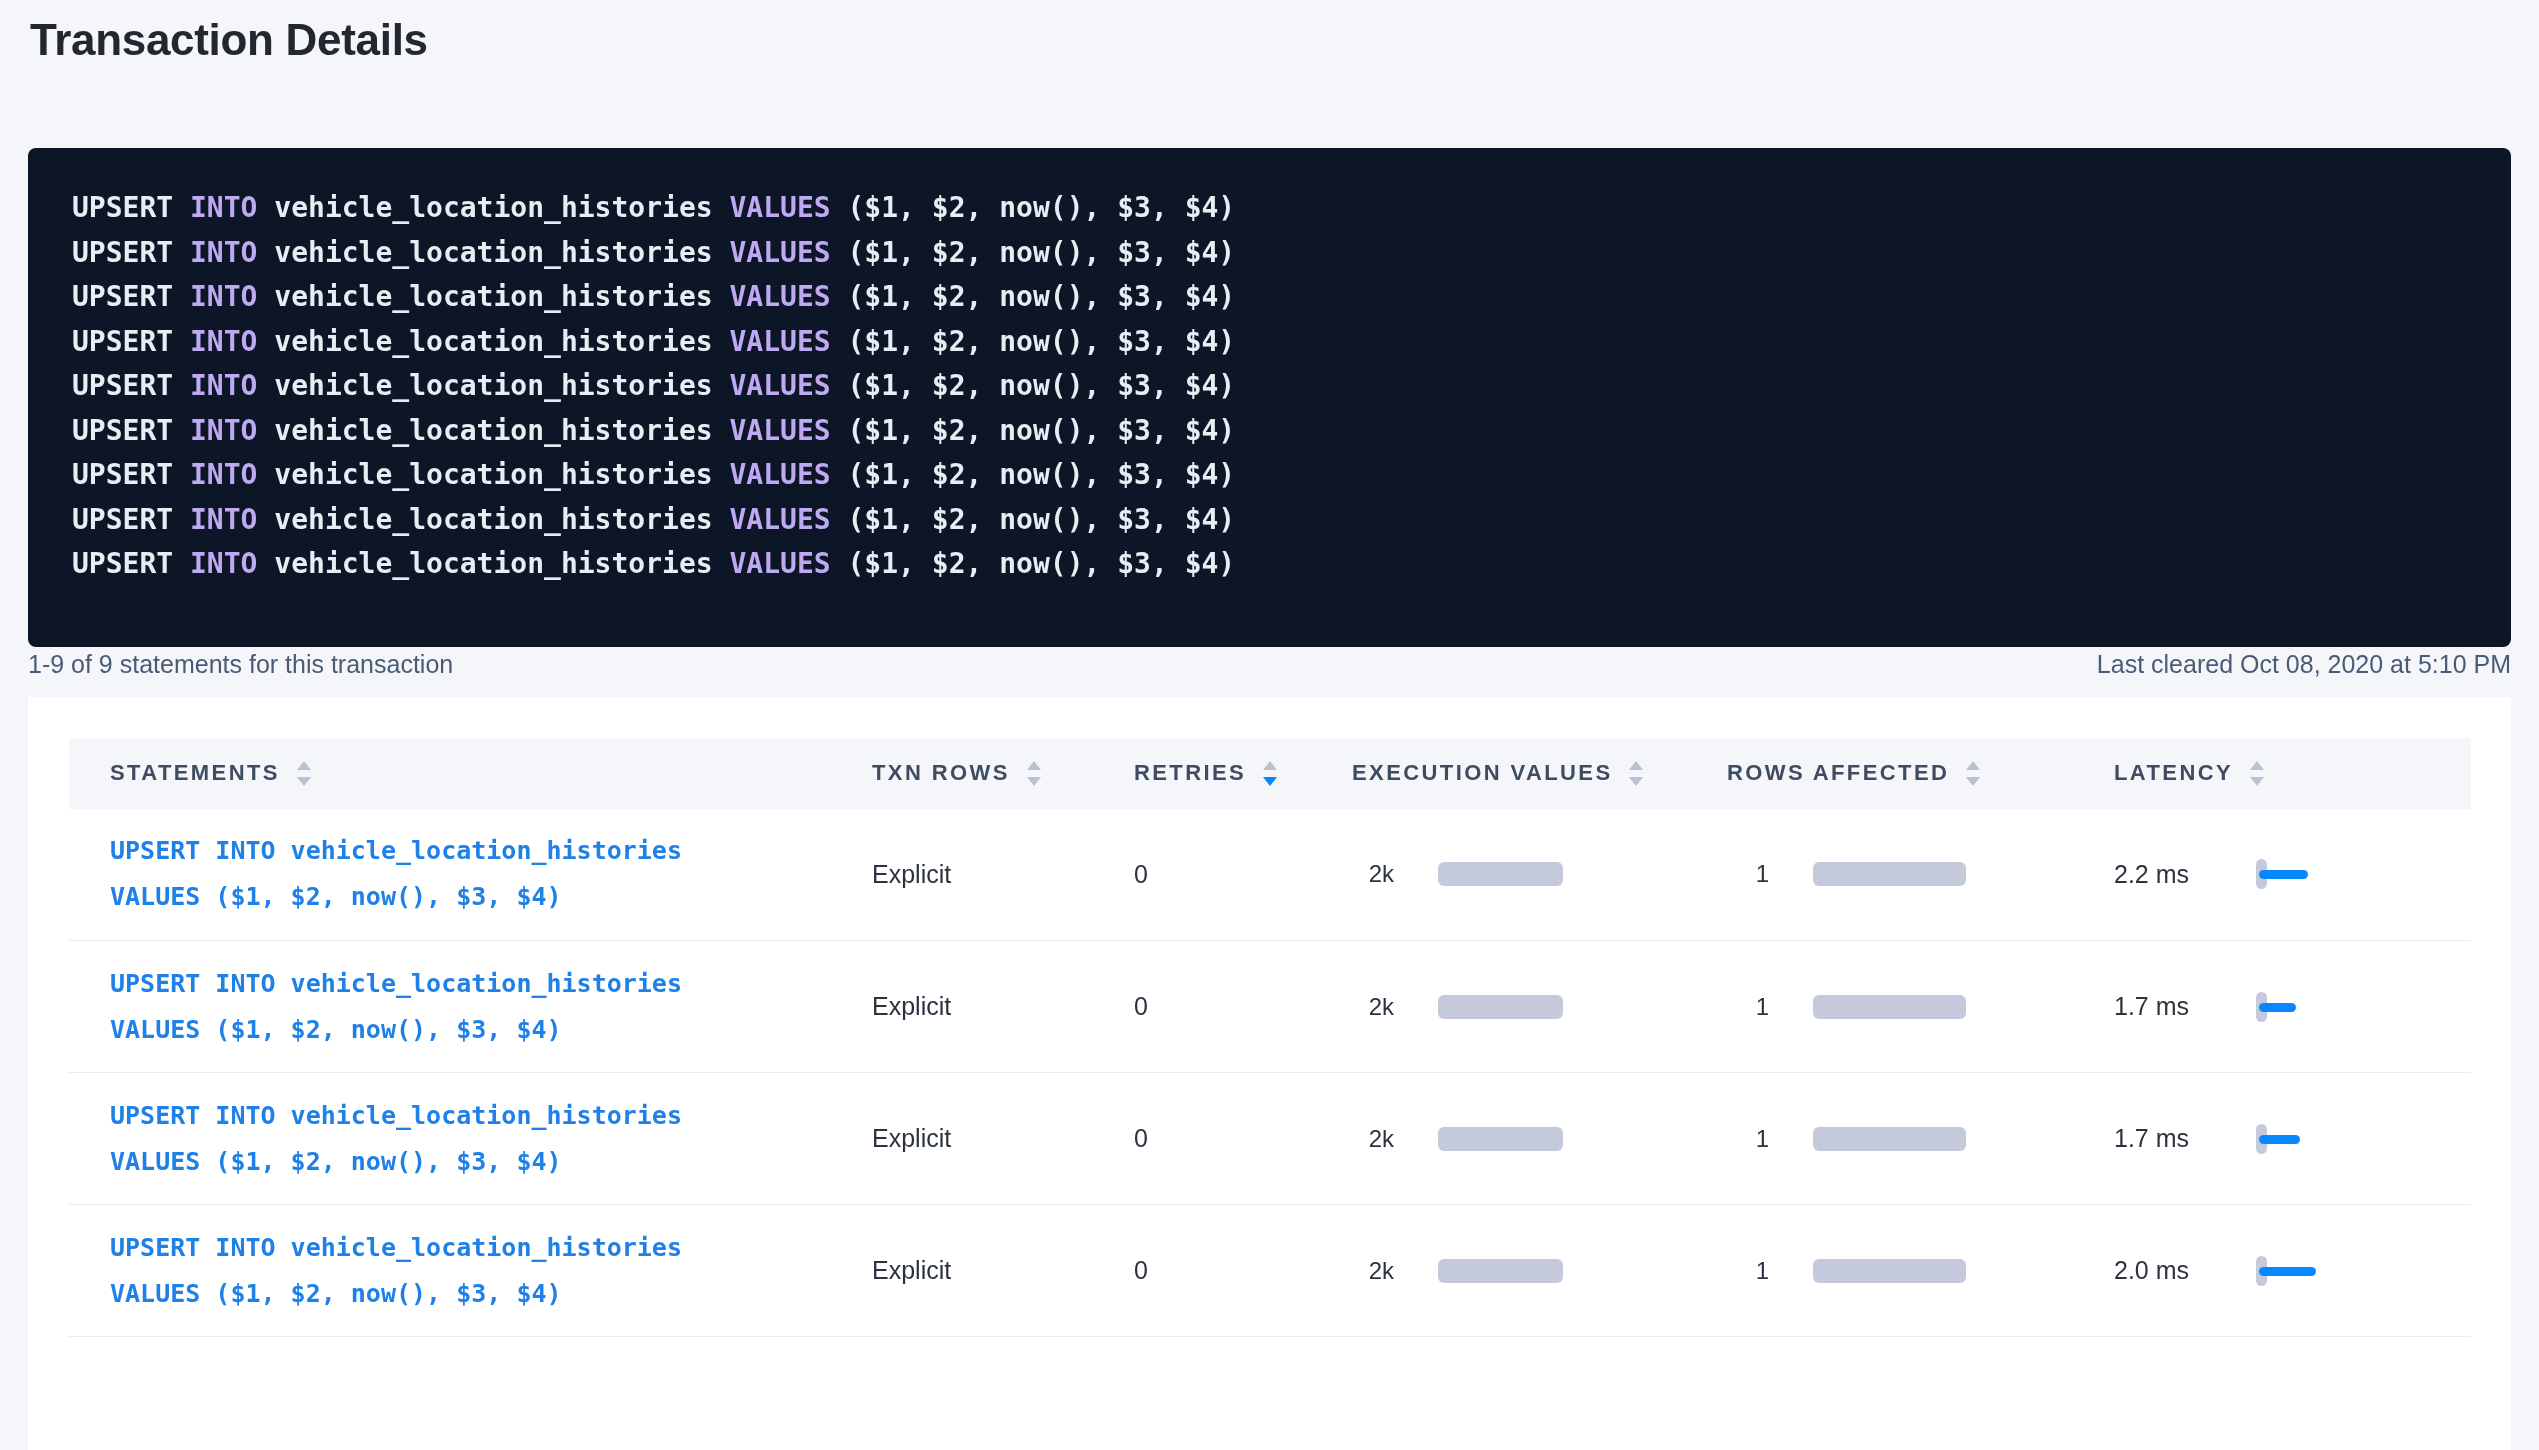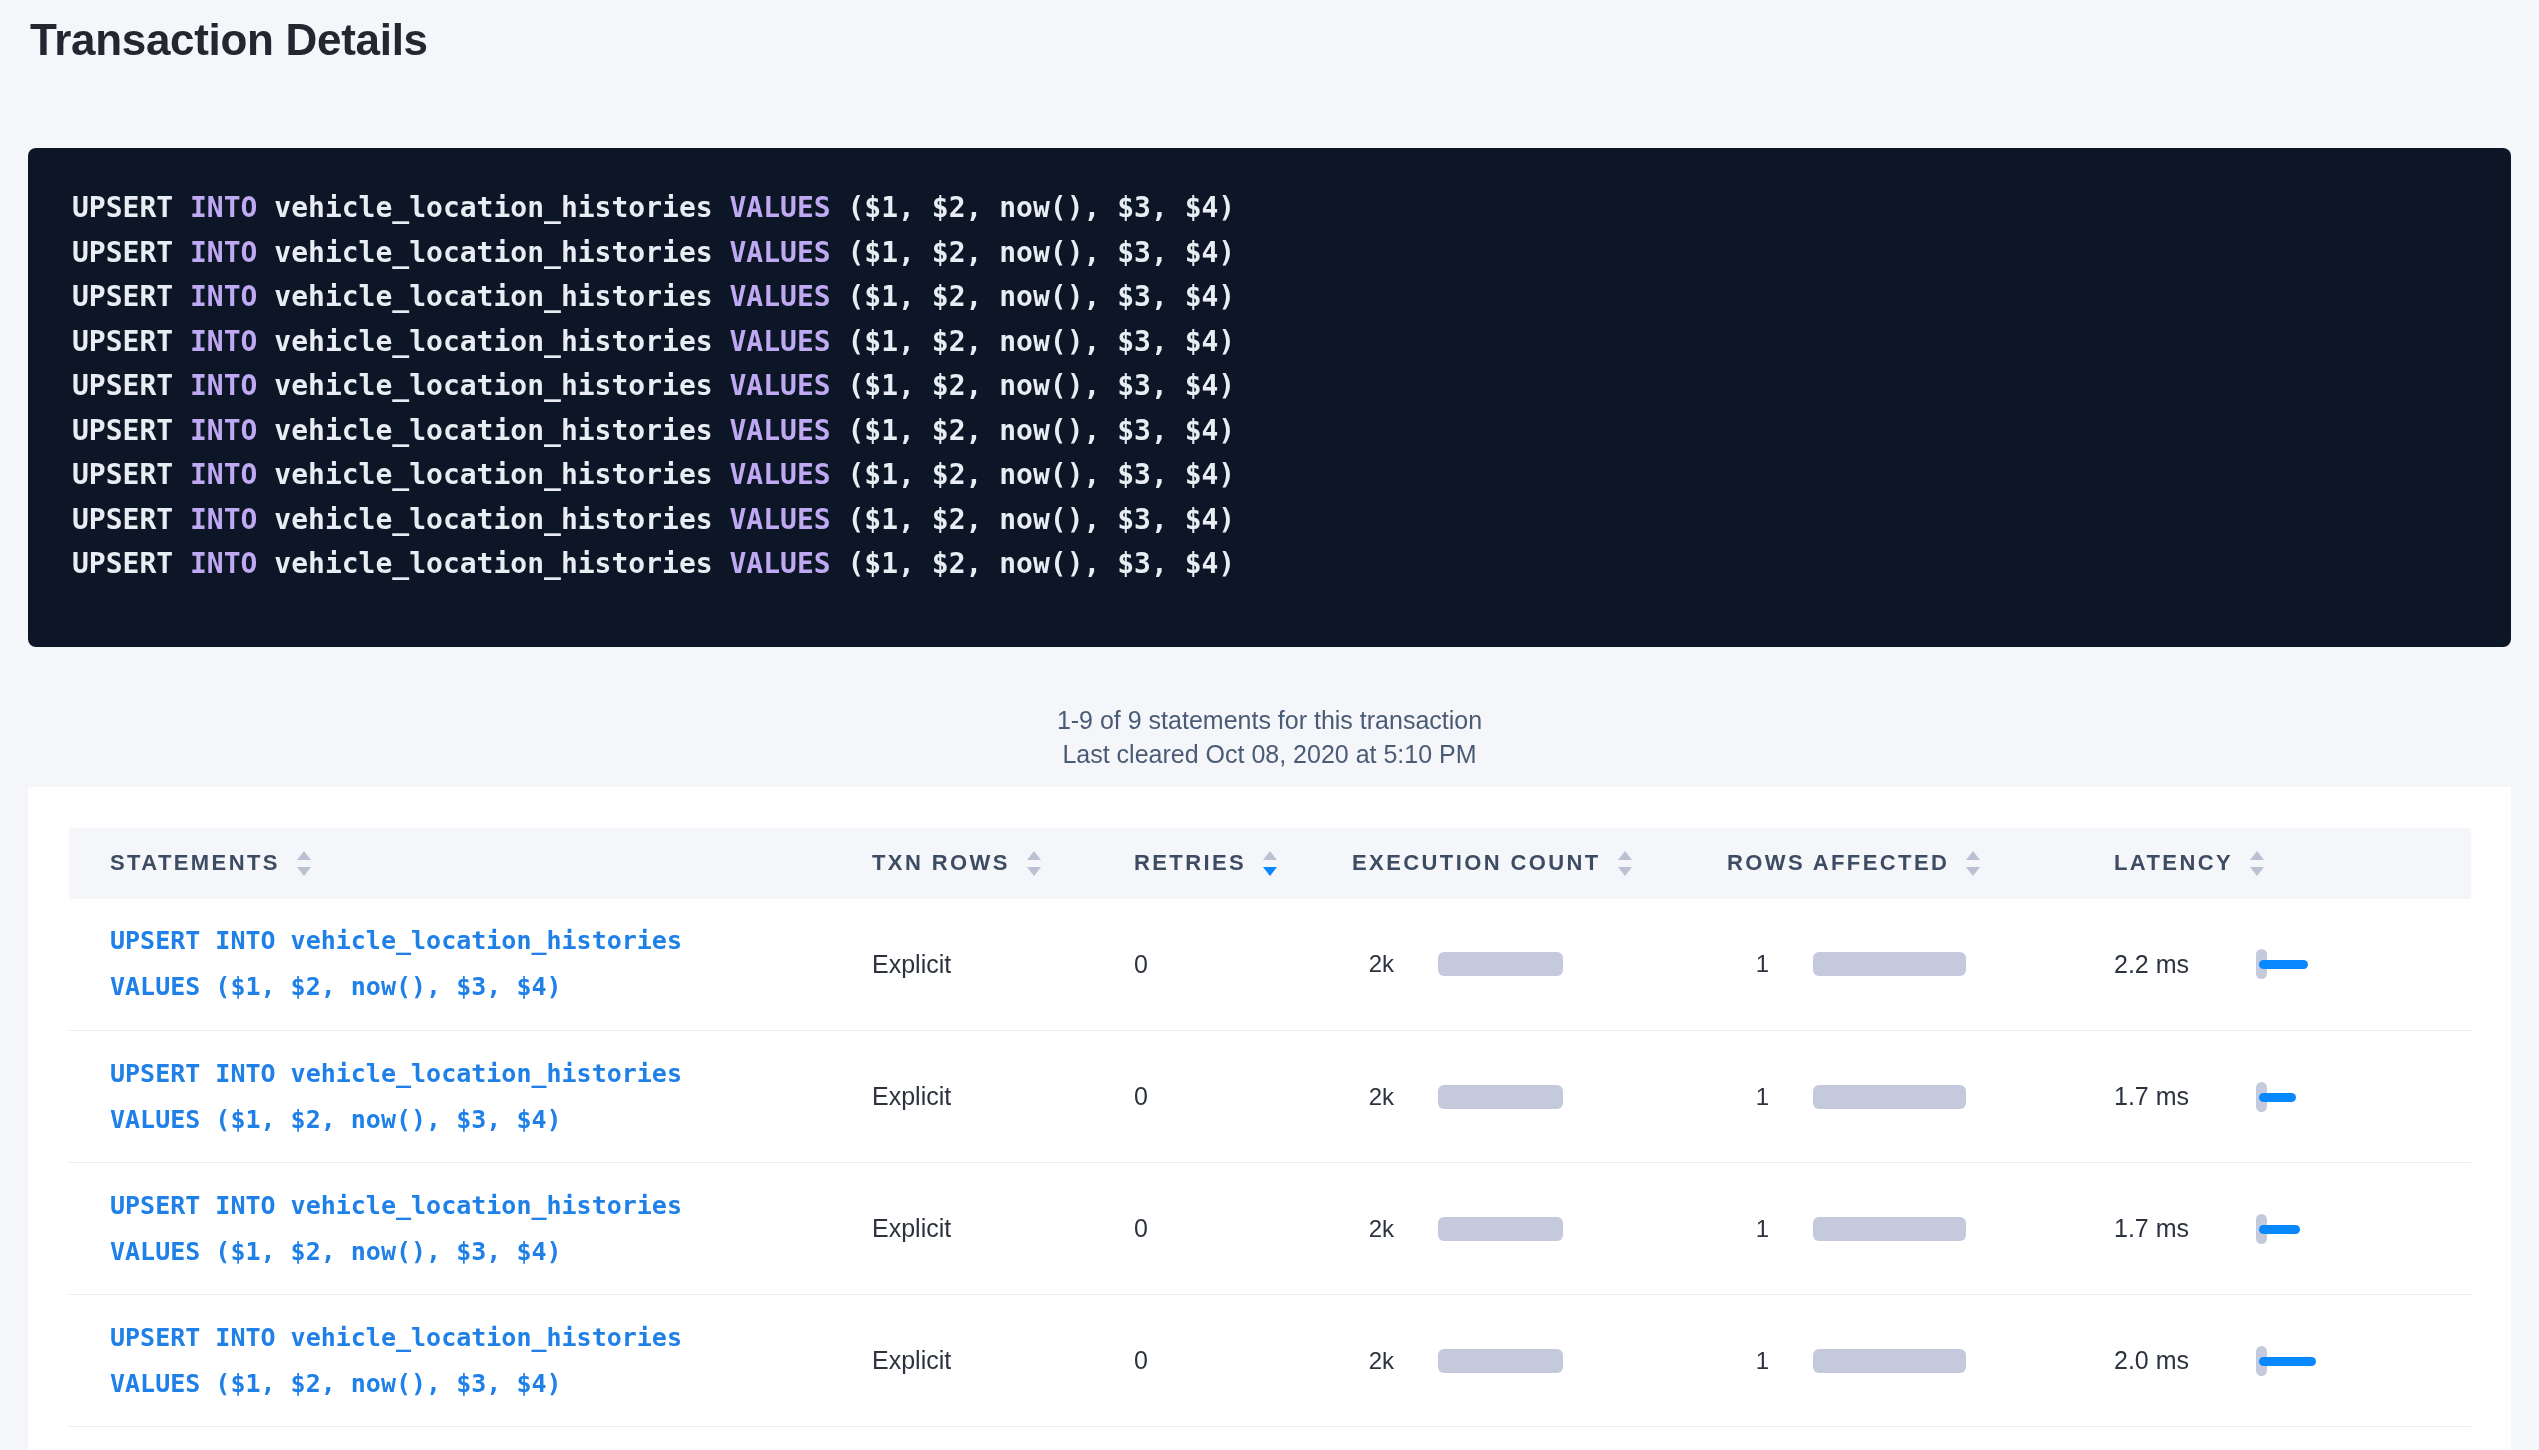--- a/index.html
+++ b/index.html
@@ -11,21 +11,21 @@
   *{margin:0;padding:0;box-sizing:border-box;}
   html,body{width:2539px;height:1450px;overflow:hidden;}
   body{background:var(--page-bg);font-family:"Liberation Sans",sans-serif;}
   .container{padding:16px 28px 0 28px;}
   h1.page-title{font-size:44px;font-weight:600;color:var(--heading);letter-spacing:-0.3px;margin-left:2px;line-height:48px;}
   .code-block{margin-top:84px;background:var(--code-bg);border-radius:8px;
     padding:38px 40px 60px 44px;}
   .code-line{font-family:"DejaVu Sans Mono",monospace;font-weight:700;font-size:28px;
     line-height:44.5px;color:var(--code-text);white-space:pre;}
   .code-line .kw{color:var(--keyword-lavender);}
-  .summary-row{margin-top:56px;display:flex;justify-content:space-between;align-items:center;flex-direction:column;}
+  .summary-row{display:flex;justify-content:space-between;align-items:flex-end;}
   .summary-row .txt{font-size:25px;color:var(--muted);line-height:34px;}
   .card{margin-top:16px;background:#ffffff;padding:41px 40px 60px 41px;height:900px;}
   table{border-collapse:collapse;table-layout:fixed;width:2402px;}
   col.c-stmt{width:791px;} col.c-txn{width:262px;} col.c-retries{width:218px;}
   col.c-exec{width:375px;} col.c-rows{width:387px;} col.c-lat{width:369px;}
   thead th{background:var(--page-bg);height:71px;text-align:left;vertical-align:middle;
     font-size:22px;font-weight:700;letter-spacing:2.4px;color:var(--th-color);padding-left:12px;}
   thead th.first{padding-left:41px;}
   .th-inner{display:inline-flex;align-items:center;cursor:pointer;}
   .sort-arrows{display:inline-flex;flex-direction:column;gap:7px;margin-left:17px;}
@@ -114,21 +114,21 @@
             <span class="th-inner">
                 <span>RETRIES</span>
               <span class="sort-arrows">
                   <span class="arrow up"></span>
                   <span class="arrow down active"></span>
                 </span>
             </span>
           </th>
           <th>
             <span class="th-inner">
-                <span>EXECUTION COUNT</span>
+                <span>EXECUTION VALUES</span>
               <span class="sort-arrows">
                   <span class="arrow up"></span>
                   <span class="arrow down"></span>
                 </span>
             </span>
           </th>
           <th>
             <span class="th-inner">
                 <span>ROWS AFFECTED</span>
               <span class="sort-arrows">

